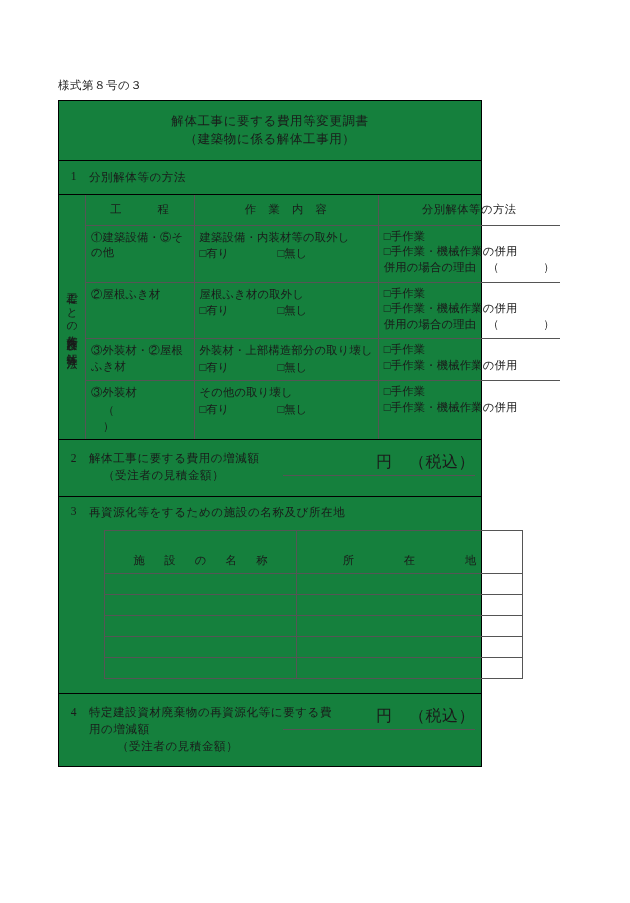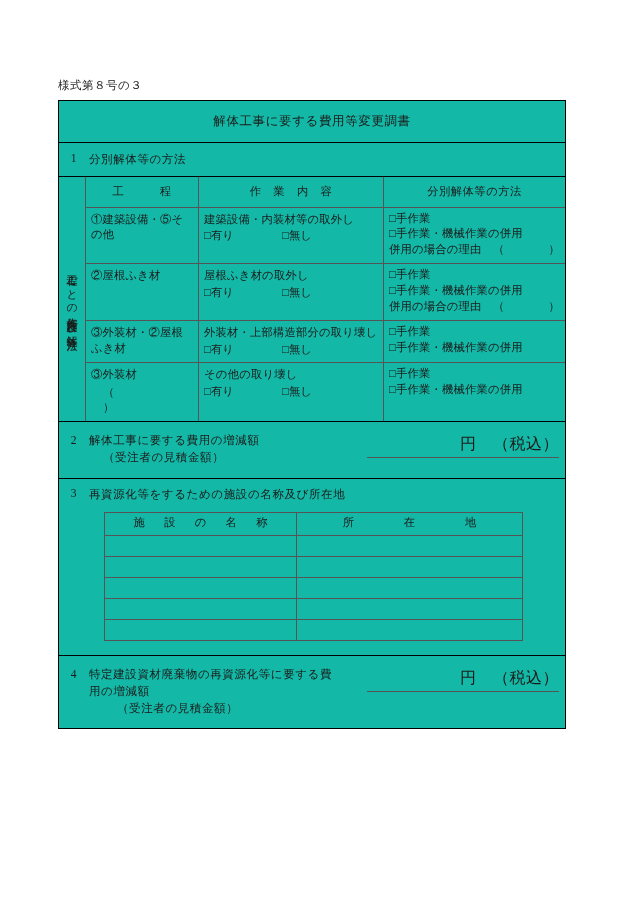--- a/index.html
+++ b/index.html
@@ -31,24 +31,24 @@
     font-size: 11.5px;
     letter-spacing: 0.5px;
     white-space: nowrap;
   }
 
   
   .outer-frame {
     position: absolute;
     left: 58px;
     top: 100px;
-    width: 508px;            
+    width: 424px;            
     border: 1.6px solid #000;
     box-sizing: border-box;
-    background: #14b8a6;
+    background: #15803d;
   }
 
   
   .title-block {
     border-bottom: 1.6px solid #000;
     text-align: center;
     padding: 11px 0 12px 0;
     line-height: 1.45;
     font-size: 12.5px;
     letter-spacing: 0.6px;
@@ -205,39 +205,40 @@
   }
   .facility-table col.f1 { width: 192px; }
   .facility-table col.f2 { width: 226px; }
   .facility-table th, .facility-table td {
     border: 1px solid #555;
     box-sizing: border-box;
   }
   .facility-table th {
     font-weight: normal;
     text-align: center;
-    padding: 2px 0 5px 0;
+    padding: 22px 0 5px 0;
     letter-spacing: 4px;
     text-indent: 4px;
   }
   .facility-table td {
     height: 21px;
   }
 </style>
 </head>
 <body>
 
 <div class="page">
 
   <div class="form-number">様式第８号の３</div>
 
   <div class="outer-frame">
 
     <div class="title-block">
       <div class="title-line">解体工事に要する費用等変更調書</div>
+      <div class="title-line">（建築物に係る解体工事用）</div>
     </div>
 
     <div class="section">
       <div class="section-heading sec1-head">
         <span class="sec-num">1</span>
         <span class="sec-text">分別解体等の方法</span>
       </div>
 
       <div class="grid-wrap">
         <div class="vlabel-cell">

